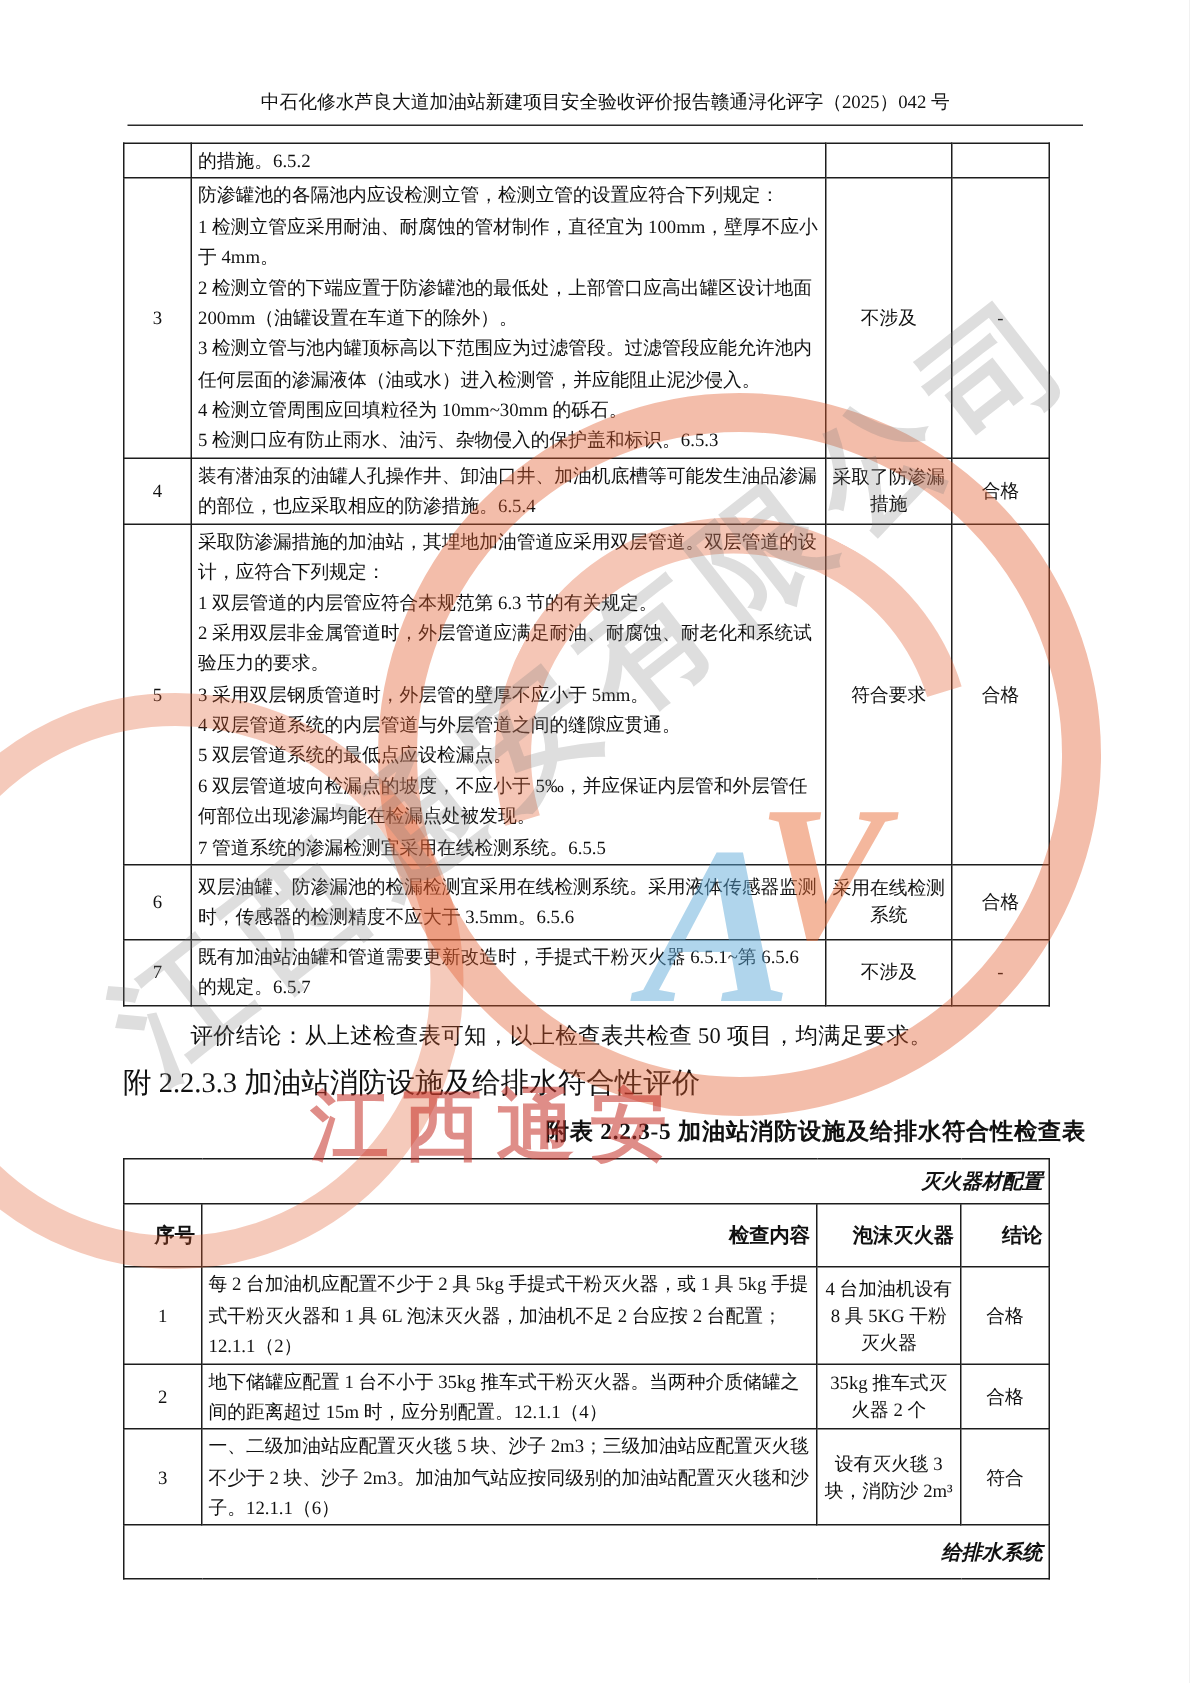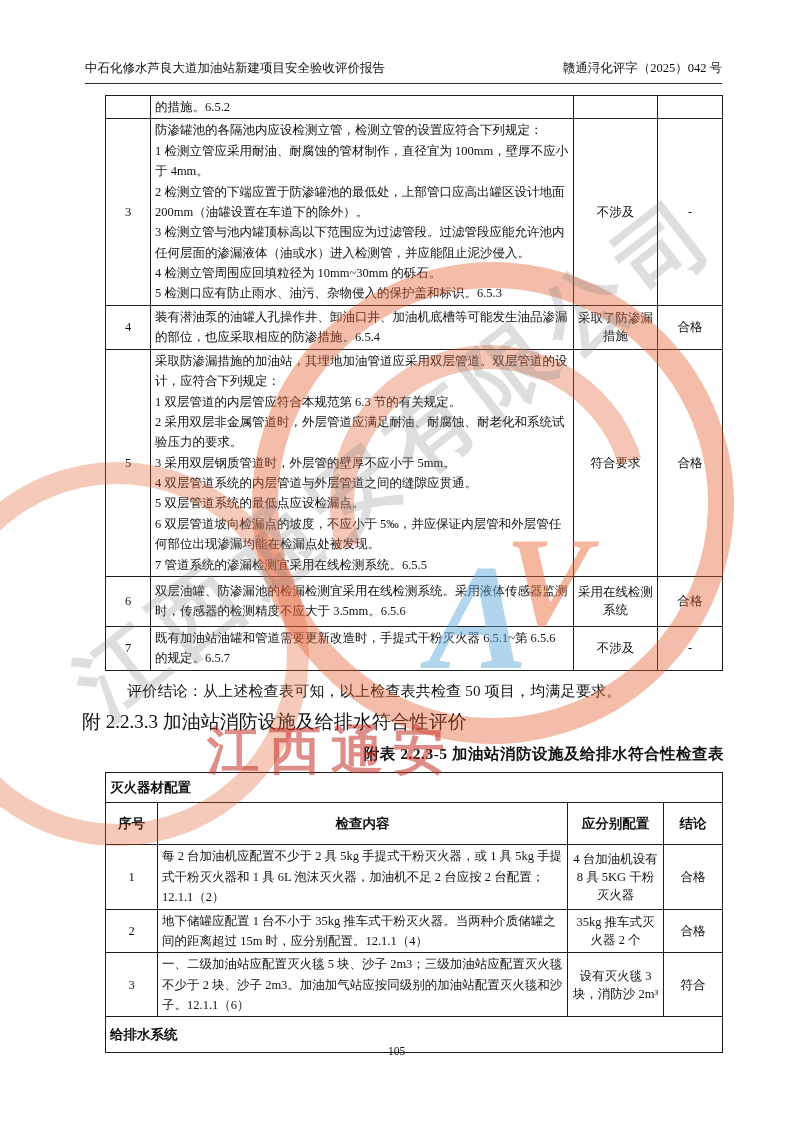--- a/index.html
+++ b/index.html
@@ -5,37 +5,37 @@
   html,body { margin:0; padding:0; background:#e8e8e8; }
   .page {
     position:relative; width:793px; height:1122px; margin:0 auto;
     background:#ffffff; overflow:hidden;
     font-family:"Liberation Serif","DejaVu Serif",serif;
     color:#111;
   }
   
   .hdr {
     position:absolute; top:60px; left:85px; width:637px;
-    display:flex; justify-content:space-between; align-items:flex-end;
+    display:flex; justify-content:center; align-items:flex-end;
     font-size:12.5px; padding-bottom:6px; border-bottom:1.5px solid #2a2a2a;
   }
   
   .content { position:absolute; top:95px; left:82px; width:642px; z-index:2; }
 
-  table { border-collapse:collapse; table-layout:fixed; width:617px; margin-left:23px; }
+  table { border-collapse:collapse; table-layout:fixed; width:617px; }
   td { border:1.5px solid #1d1d1d; padding:1px 4px; vertical-align:middle; font-size:12.5px; }
   td.c-seq, td.c-rec, td.c-con { text-align:center; line-height:1.45; }
   td.c-body { text-align:left; line-height:1.63; white-space:pre-line; padding:1px 3px 1px 4px; }
   col.w-seq1 { width:45px; }  col.w-body1 { width:423px; } col.w-rec1 { width:84px; } col.w-con1 { width:65px; }
   col.w-seq2 { width:52px; }  col.w-body2 { width:410px; } col.w-rec2 { width:96px; } col.w-con2 { width:59px; }
   tr.h23 { height:23px; } tr.h44 { height:44px; } tr.h50 { height:50px; } tr.h40 { height:40px; }
   tr.h30 { height:30px; } tr.h42 { height:42px; } tr.h60 { height:60px; } tr.h36 { height:36px; }
 
-  .group-cell { text-align:left; font-weight:bold; font-size:13.5px; }
-  .colhead { text-align:center; font-weight:bold; font-size:13.5px; }
+  .group-cell { text-align:right; font-weight:bold; font-size:13.5px;font-style:italic; }
+  .colhead { text-align:right; font-weight:bold; font-size:13.5px; }
 
   .concl-para {
     margin:10px 0 0 0; font-size:15px; line-height:1.45;
     text-indent:3em; letter-spacing:.2px;
   }
   .sec-heading { margin:7px 0 0 0; font-size:19px; font-weight:normal; }
   .tbl2-title { margin:9px 0 7px 0; font-size:15.5px; font-weight:bold; text-align:right; letter-spacing:.5px; }
   .tbl2 { margin-top:2px; }
 
   .pagenum {
@@ -165,21 +165,21 @@
           <col class="w-rec2">
           <col class="w-con2">
         </colgroup>
       <tbody>
         <tr class="h30">
           <td class="group-cell" colspan="4">灭火器材配置</td>
         </tr>
         <tr class="h42">
           <td class="colhead">序号</td>
           <td class="colhead">检查内容</td>
-          <td class="colhead">应分别配置</td>
+          <td class="colhead">泡沫灭火器</td>
           <td class="colhead">结论</td>
         </tr>
         <tr class="h60">
           <td class="c-seq">1</td>
           <td class="c-body">每 2 台加油机应配置不少于 2 具 5kg 手提式干粉灭火器，或 1 具 5kg 手提式干粉灭火器和 1 具 6L 泡沫灭火器，加油机不足 2 台应按 2 台配置；12.1.1（2）</td>
           <td class="c-rec">4 台加油机设有 8 具 5KG 干粉灭火器</td>
           <td class="c-con">合格</td>
         </tr>
         <tr class="h40">
           <td class="c-seq">2</td>
@@ -194,21 +194,20 @@
           <td class="c-con">符合</td>
         </tr>
         <tr class="h36">
           <td class="group-cell" colspan="4">给排水系统</td>
         </tr>
       </tbody>
     </table>
 
   </div>
 
-  <div class="pagenum">105</div>
 
   <div class="wm">
     <div class="wm-ring"></div>
     <div class="wm-ring2"></div>
     <div class="wm-arc"></div>
     <div class="wm-gray">江西通安有限公司</div>
     <div class="wm-blue">A</div>
     <div class="wm-v">V</div>
     <div class="wm-red">江西通安</div>
   </div>

